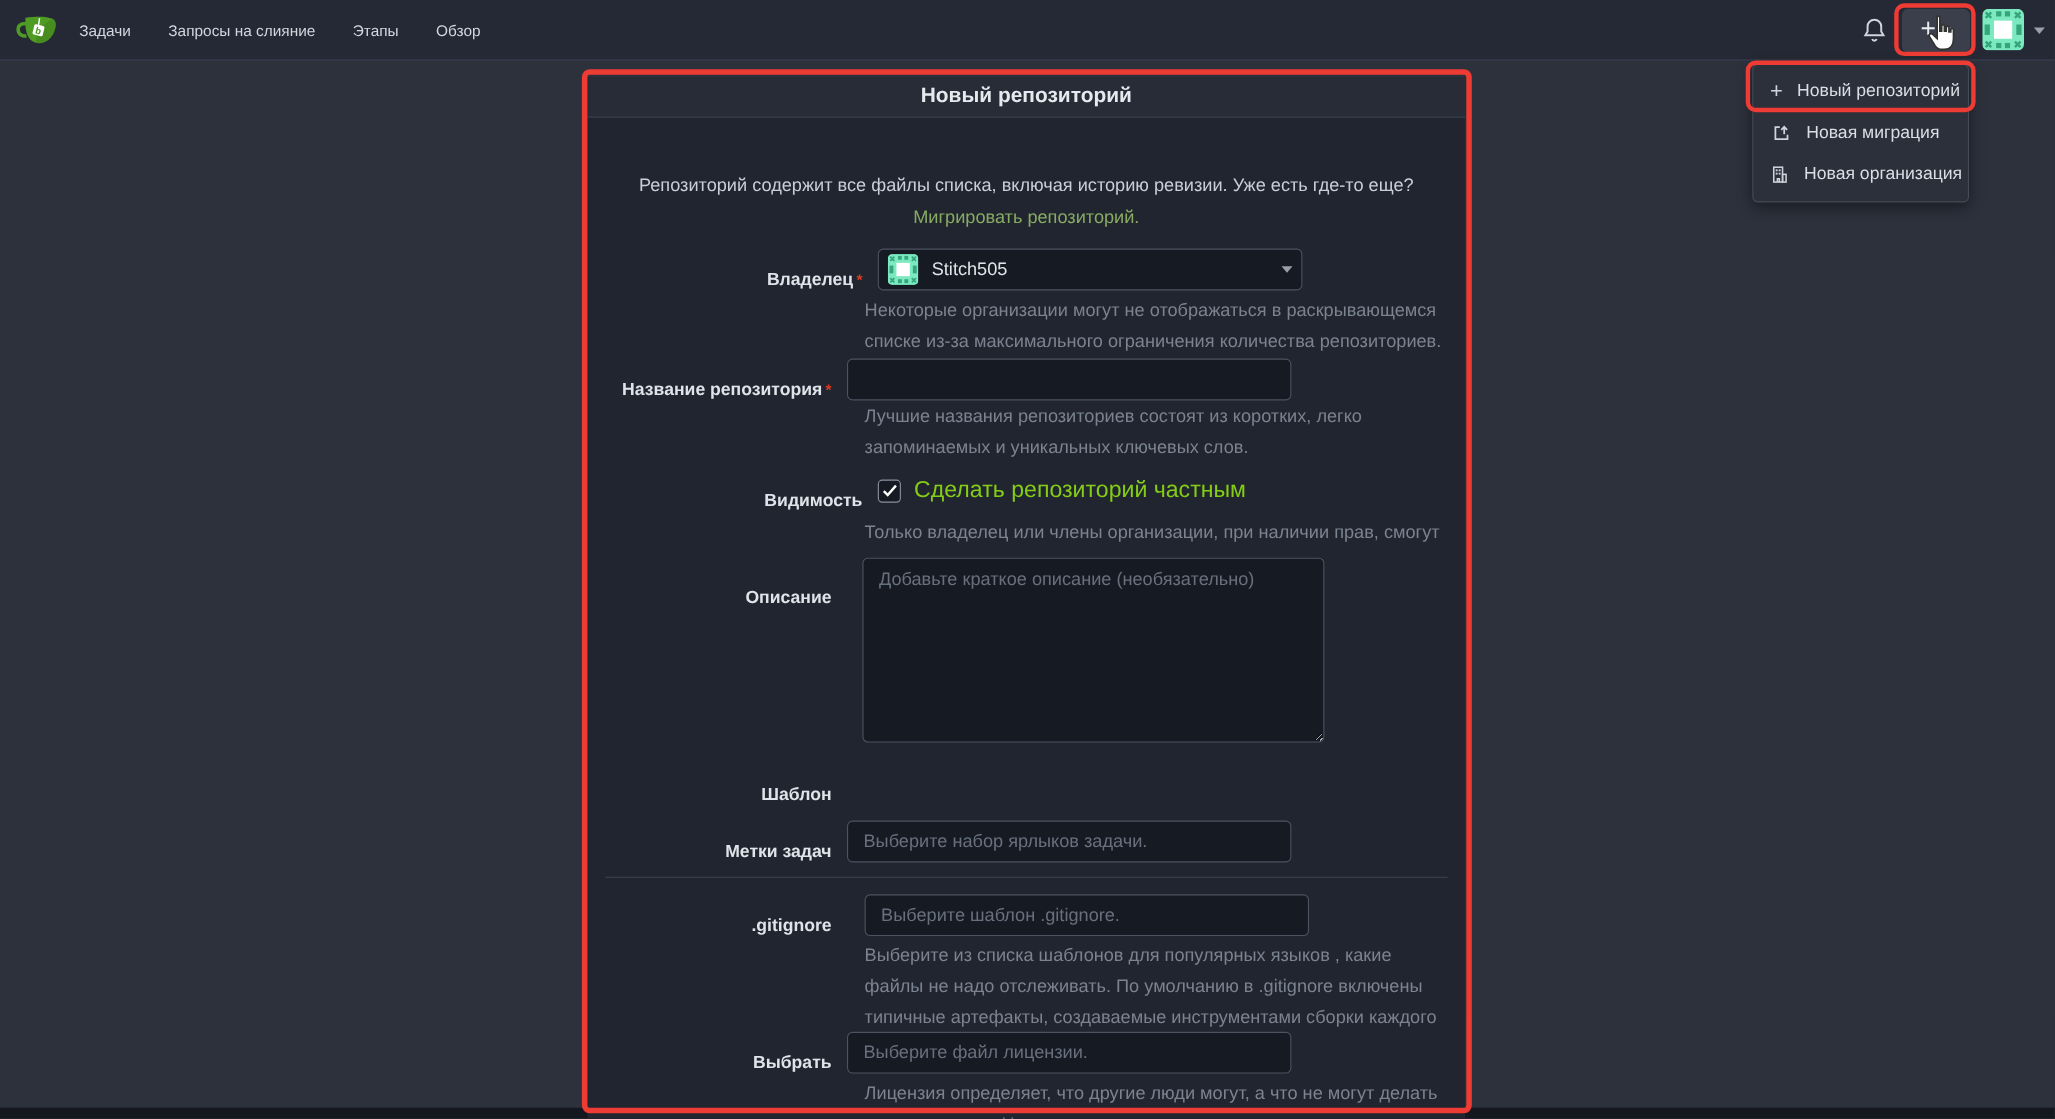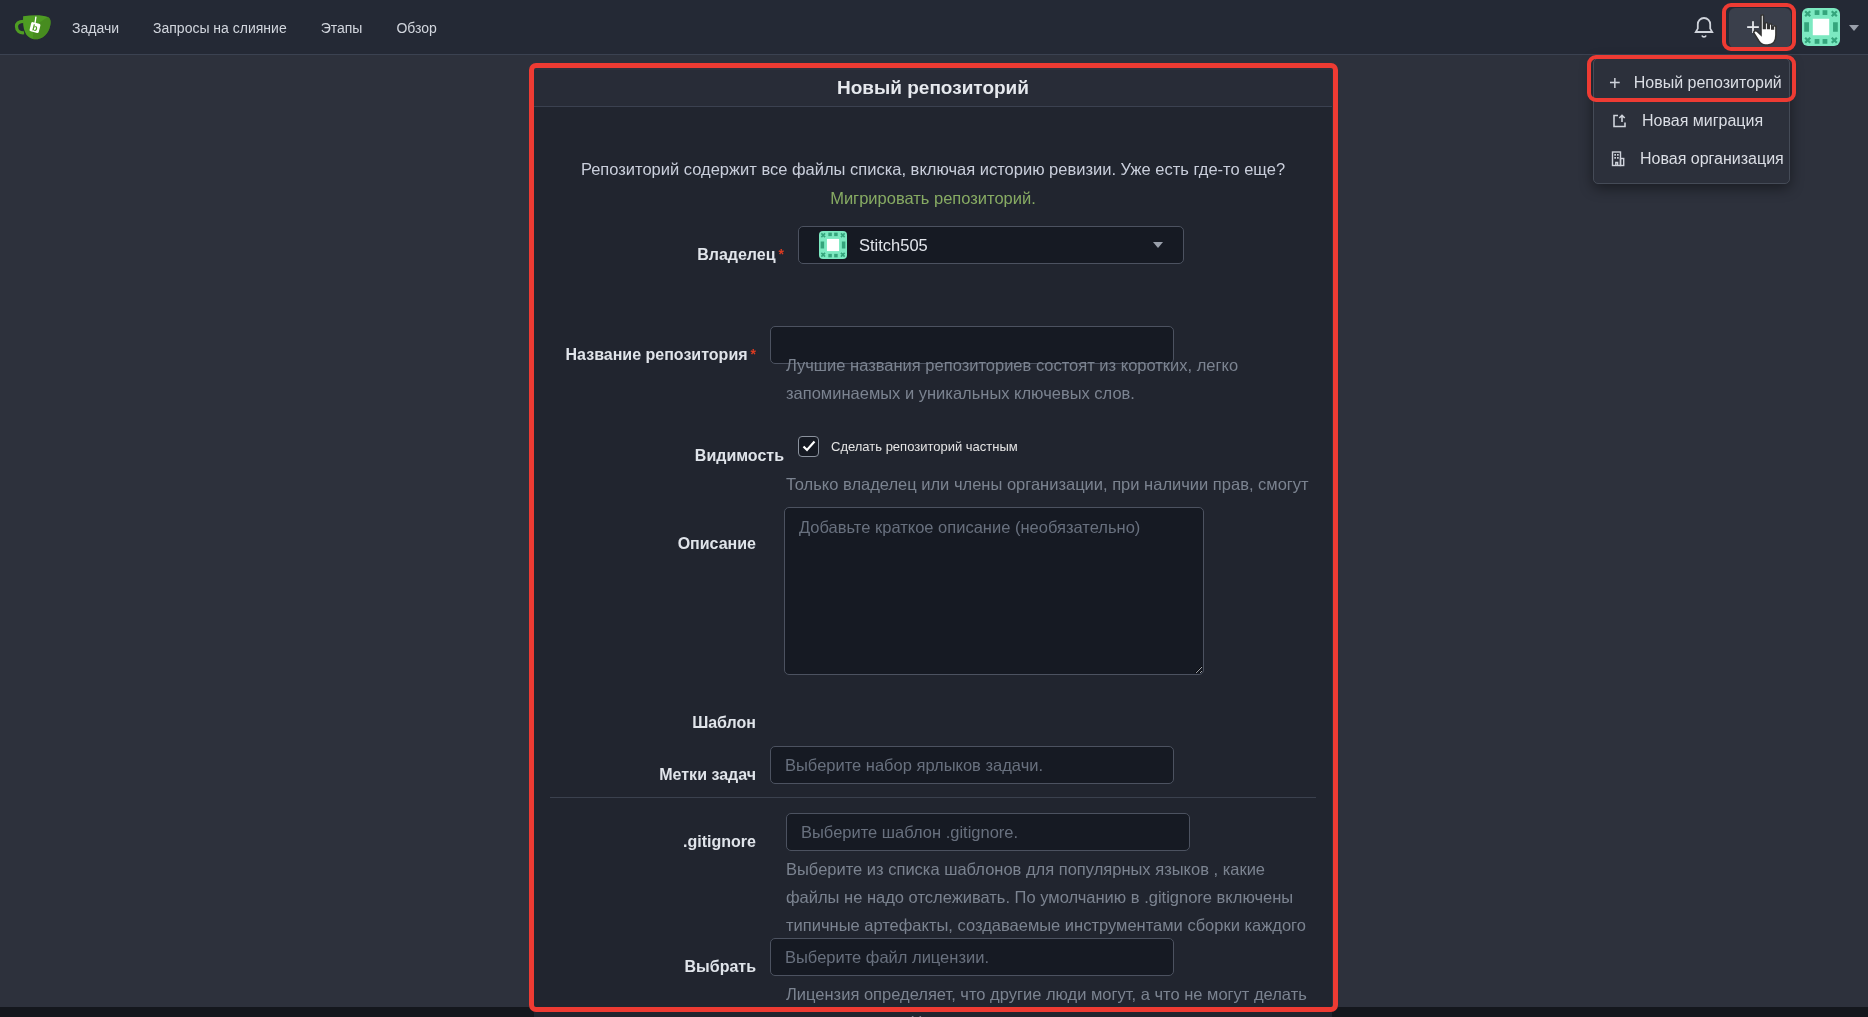--- a/index.html
+++ b/index.html
@@ -52,29 +52,29 @@
   .row .ctrl { margin-left:14px; }
 
   .tbox { height:38px; background:#161a23; border:1px solid #4c5260; border-radius:5px;
           color:#dfe3e9; font-size:16.5px; padding:0 14px; font-family:"Liberation Sans",sans-serif; }
   .tbox::placeholder { color:#68707e; opacity:1; }
   .w404 { width:404px; }
 
   .helper { position:absolute; left:252px; width:532px; font-size:16.5px; line-height:28px; color:#7b8390; }
 
   .owner-select { width:386px; height:38px; background:#161a23; border:1px solid #4c5260;
-                  border-radius:5px; display:flex; align-items:center; padding:0 20px; gap:12px;
+                  border-radius:5px; display:flex; align-items:center; padding:0 8px; gap:12px;
                   cursor:pointer; }
   .owner-select .name { color:#e2e5eb; font-size:16.5px; flex:1; }
   .avatar-sm { width:28px; height:28px; border-radius:4px; overflow:hidden; flex:none; }
 
   .checkbox { width:21px; height:21px; background:#161a23; border:1px solid #8b929e;
               border-radius:4px; display:flex; align-items:center; justify-content:center;
               cursor:pointer; flex:none; }
-  .cb-label { margin-left:12px; font-size:13px; color:#e5e5e5; }
+  .cb-label { margin-left:12px; font-size:21px; color:#84cc16; }
 
   textarea.desc { position:absolute; left:250px; width:420px; height:168px; background:#161a23;
                   border:1px solid #4c5260; border-radius:5px; color:#dfe3e9; font-size:16.5px;
                   padding:10px 14px; font-family:"Liberation Sans",sans-serif; resize:vertical; }
   textarea.desc::placeholder { color:#68707e; opacity:1; }
 
   .divider { position:absolute; left:16px; right:16px; height:1px; background:#3b414e; }
 
   .footer-strip { position:absolute; left:0; bottom:0; width:100%; height:10px; background:#14171d; z-index:5; }
 
@@ -206,28 +206,29 @@
                 <rect x="0.7" y="4.5" width="1.5" height="3"></rect>
                   <rect x="9.8" y="4.5" width="1.5" height="3"></rect>
               </g>
               <rect x="3.4" y="3.4" width="5.2" height="5.2" fill="#ffffff"></rect>
             </svg>
           </span>
           <span class="name">Stitch505</span>
           <span class="caret"></span>
         </div>
       </div>
+      <div class="helper" style="top:161px;">Некоторые организации могут не отображаться в раскрывающемся списке из-за максимального ограничения количества репозиториев.</div>
 
       <div class="row" style="top:219px; left:0; right:0;">
         <div class="lbl">
           <span>Название репозитория</span><span class="req">*</span>
         </div>
         <input class="ctrl tbox w404" type="text" value="" style="">
       </div>
-      <div class="helper" style="top:244px;">Лучшие названия репозиториев состоят из коротких, легко запоминаемых и уникальных ключевых слов.</div>
+      <div class="helper" style="top:258px;">Лучшие названия репозиториев состоят из коротких, легко запоминаемых и уникальных ключевых слов.</div>
 
       <div class="row inline" style="top:320px; left:0; right:0;">
         <div class="lbl">Видимость</div>
         <div class="ctrl checkbox">
           <svg width="14" height="12" viewBox="0 0 14 12">
               <path d="M1.5 6.5 L5 10 L12.5 1.5" fill="none" stroke="#ffffff" stroke-width="2.2"></path>
             </svg>
         </div>
         <span class="cb-label">Сделать репозиторий частным</span>
       </div>

